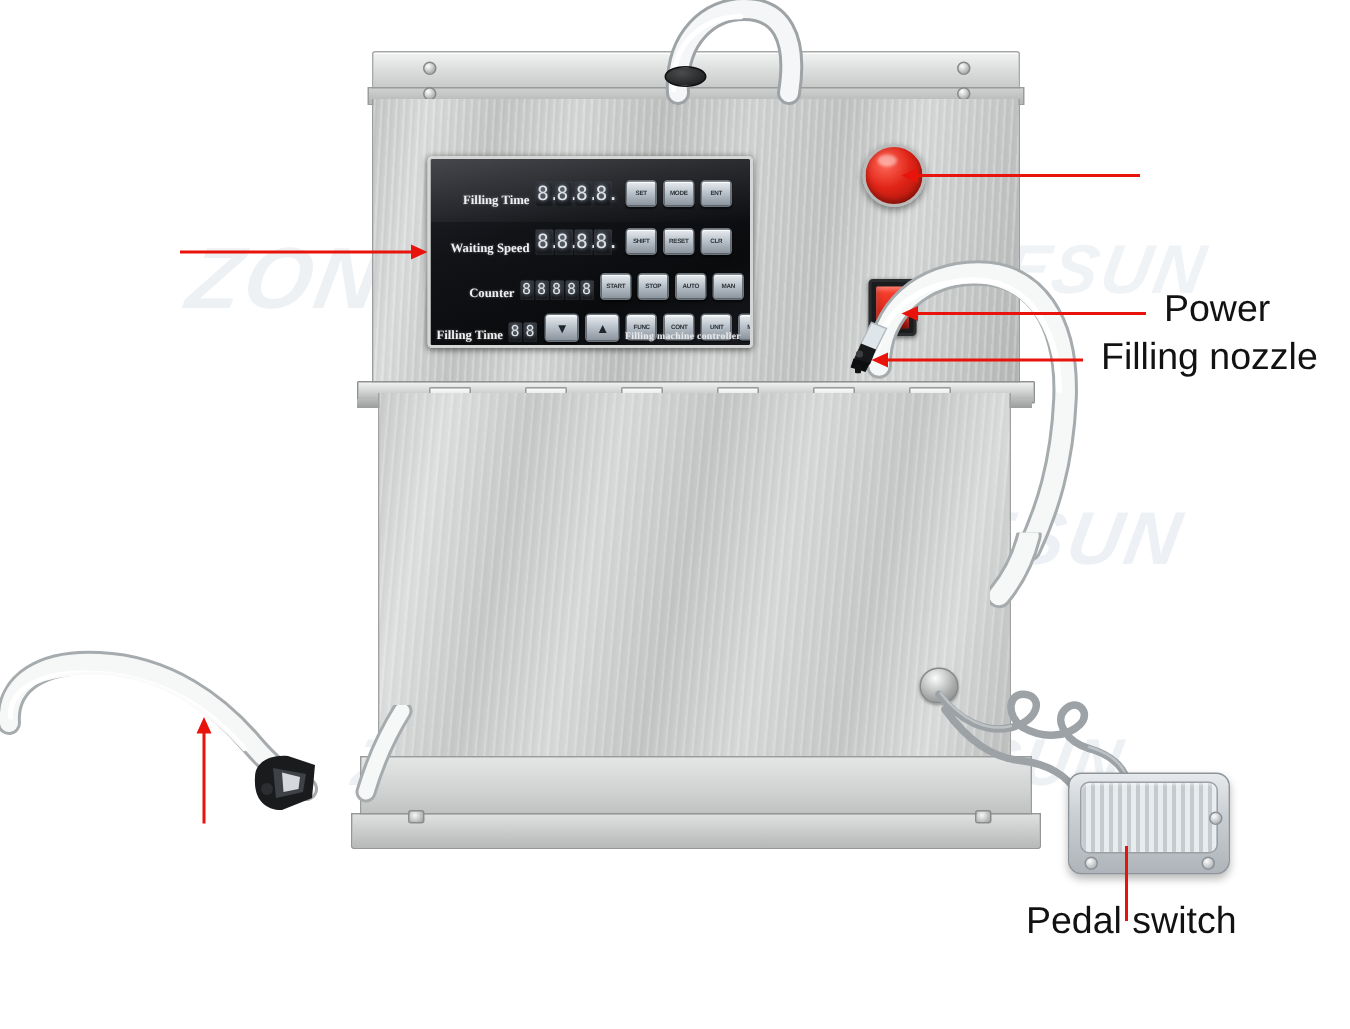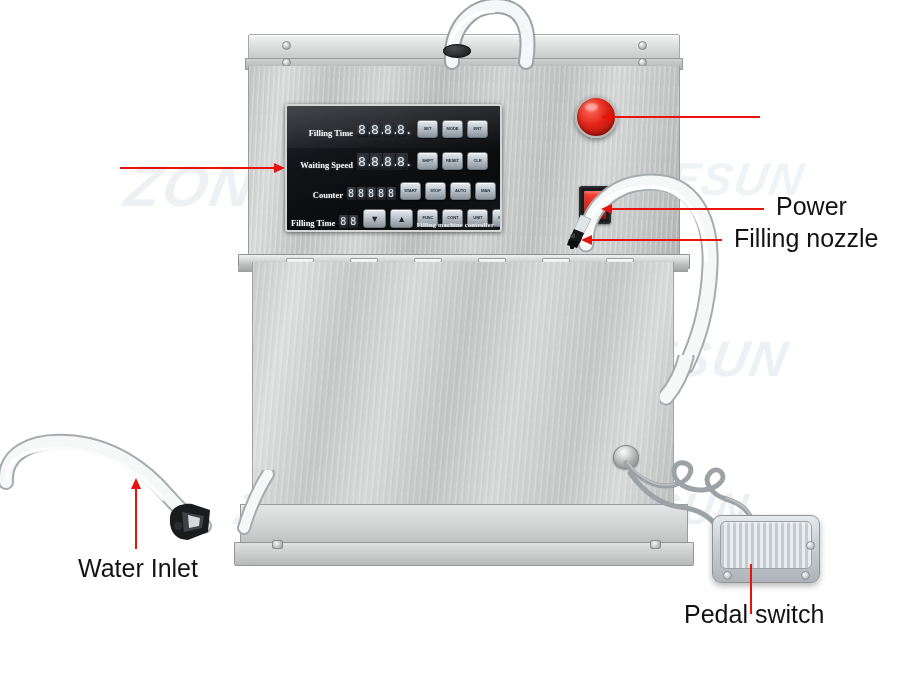--- a/index.html
+++ b/index.html
@@ -548,20 +548,19 @@
   <div class="arrowhead left" style="left:601px;top:112px;"></div>
 
   <div class="anno" style="left:776px;top:194px;">Power</div>
   <div class="leader" style="left:612px;top:208px;width:152px;"></div>
   <div class="arrowhead left" style="left:601px;top:204px;"></div>
 
   <div class="anno" style="left:734px;top:226px;">Filling nozzle</div>
   <div class="leader" style="left:592px;top:239px;width:130px;"></div>
   <div class="arrowhead left" style="left:581px;top:235px;"></div>
 
-  <div class="anno" style="left:78px;top:556px;">Water Inlet</div>
   <div class="leader vert" style="left:135px;top:488px;height:61px;"></div>
   <div class="arrowhead up" style="left:131px;top:478px;"></div>
 
   <div class="anno" style="left:684px;top:602px;">Pedal switch</div>
   <div class="leader vert" style="left:750px;top:564px;height:50px;"></div>
 
 </div>
 
 </body></html>

